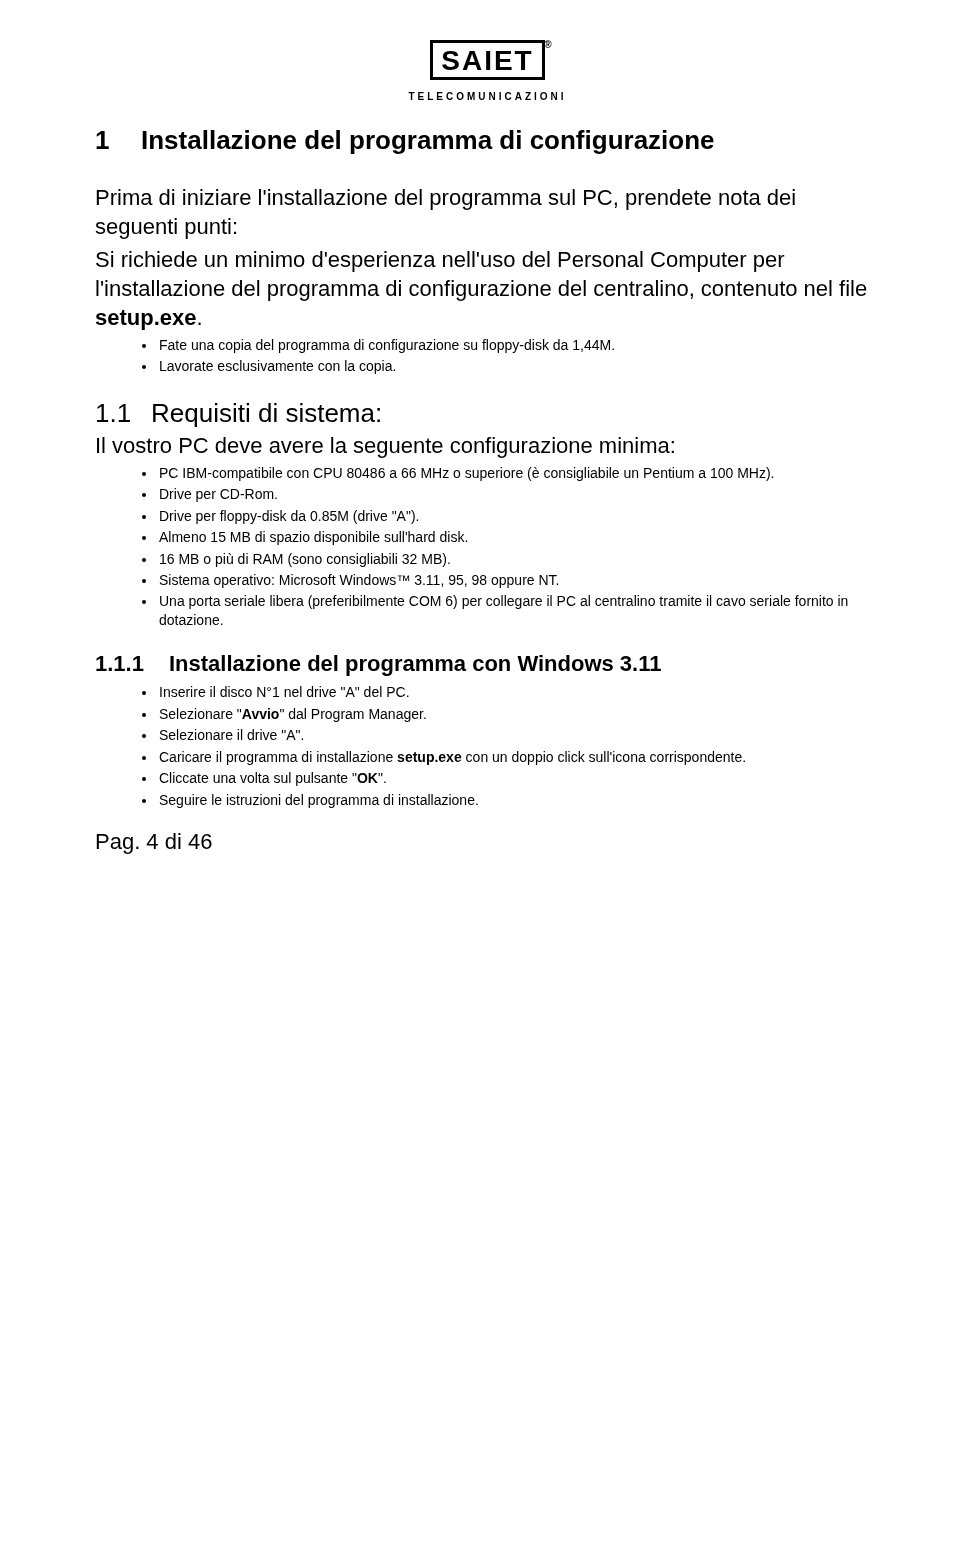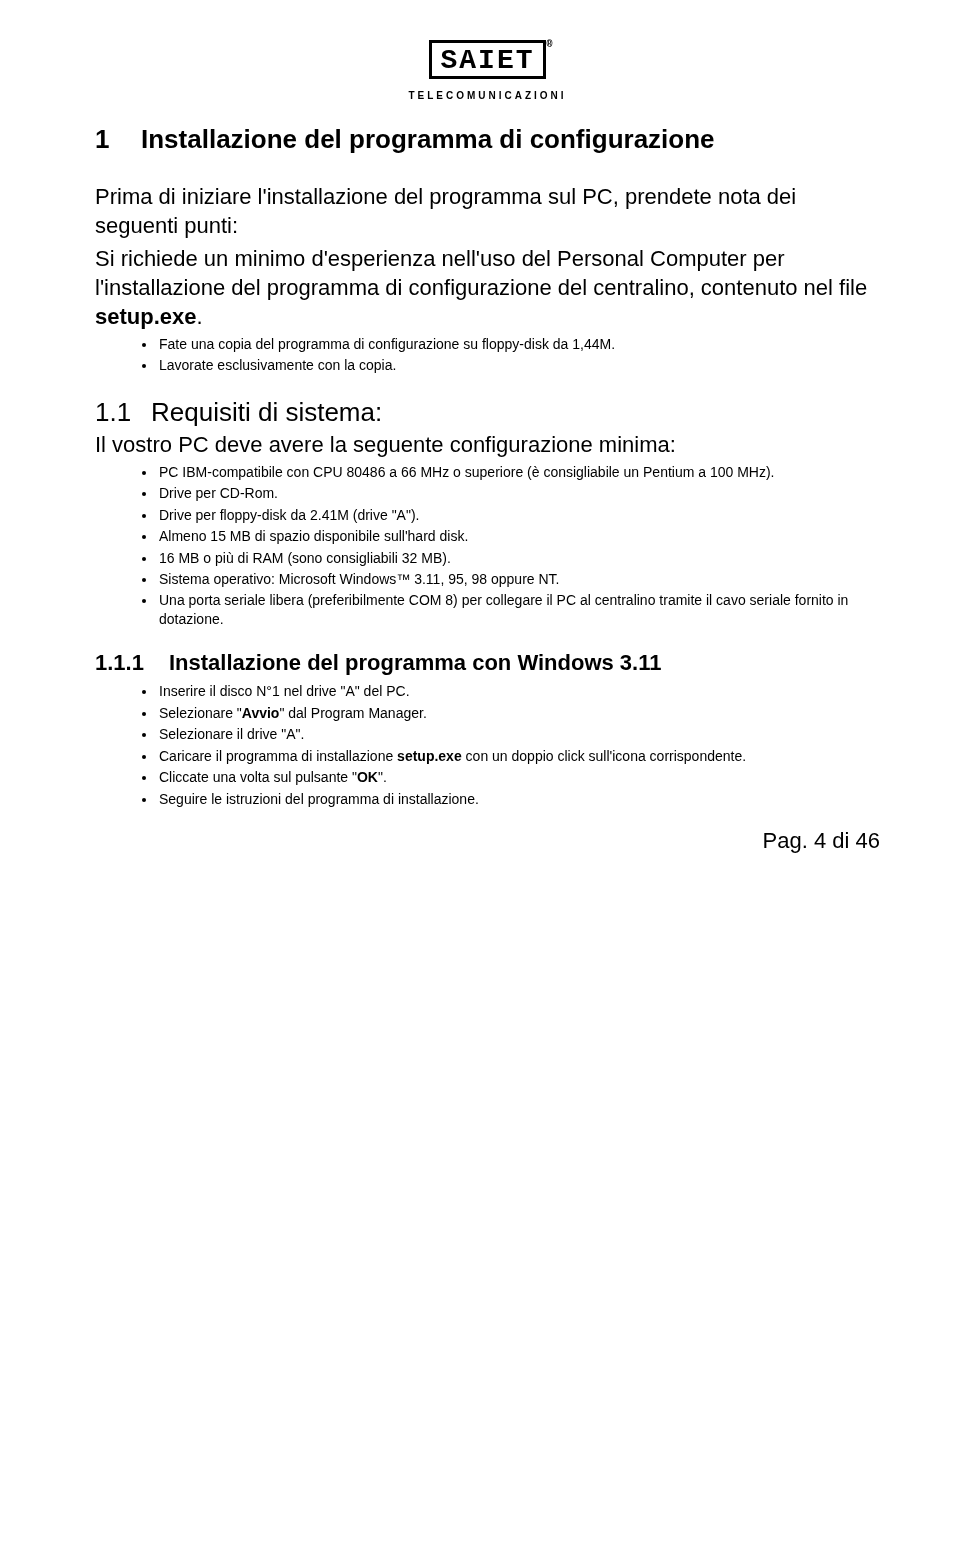--- a/index.html
+++ b/index.html
@@ -18,21 +18,21 @@
     text-align: center;
     margin-bottom: 22px;
   }
   .logo {
     display: inline-block;
     border: 3px solid #000;
     padding: 2px 8px 0px 8px;
     font-weight: bold;
     font-size: 28px;
     letter-spacing: 2px;
-    font-family: Liberation Mono, monospace;
+    font-family: Liberation Sans, sans-serif;
     position: relative;
   }
   .logo .reg {
     position: absolute;
     font-size: 10px;
     right: -12px;
     top: -4px;
   }
   .logo-sub {
     font-size: 10px;
@@ -81,21 +81,21 @@
   h3 {
     font-size: 22px;
     font-weight: bold;
     margin: 22px 0 6px 0;
   }
   .h3num {
     display: inline-block;
     width: 74px;
   }
   .footer {
-    text-align: right;
+    text-align: left;
     font-size: 22px;
     margin-top: 14px;
   }
 </style>
 </head>
 <body>
 
 <div class="page">
 
   <div class="logo-wrap">
@@ -119,25 +119,25 @@
   </ul>
 
   <h2>
     <span class="h2num">1.1</span><span>Requisiti di sistema:</span>
   </h2>
   <p>Il vostro PC deve avere la seguente configurazione minima:</p>
 
   <ul>
     <li>PC IBM-compatibile con CPU 80486 a 66 MHz o superiore (è consigliabile un Pentium a 100 MHz).</li>
     <li>Drive per CD-Rom.</li>
-    <li>Drive per floppy-disk da 2.41M (drive "A").</li>
+    <li>Drive per floppy-disk da 0.85M (drive "A").</li>
     <li>Almeno 15 MB di spazio disponibile sull'hard disk.</li>
     <li>16 MB o più di RAM (sono consigliabili 32 MB).</li>
     <li>Sistema operativo: Microsoft Windows™ 3.11, 95, 98 oppure NT.</li>
-    <li>Una porta seriale libera (preferibilmente COM 8) per collegare il PC al centralino tramite il cavo seriale fornito in dotazione.</li>
+    <li>Una porta seriale libera (preferibilmente COM 6) per collegare il PC al centralino tramite il cavo seriale fornito in dotazione.</li>
   </ul>
 
   <h3>
     <span class="h3num">1.1.1</span><span>Installazione del programma con Windows 3.11</span>
   </h3>
 
   <ul>
     <li>Inserire il disco N°1  nel drive "A" del PC.</li>
     <li><span>Selezionare "</span><span class="strong">Avvio</span><span>" dal Program Manager.</span></li>
     <li>Selezionare il drive "A".</li>

